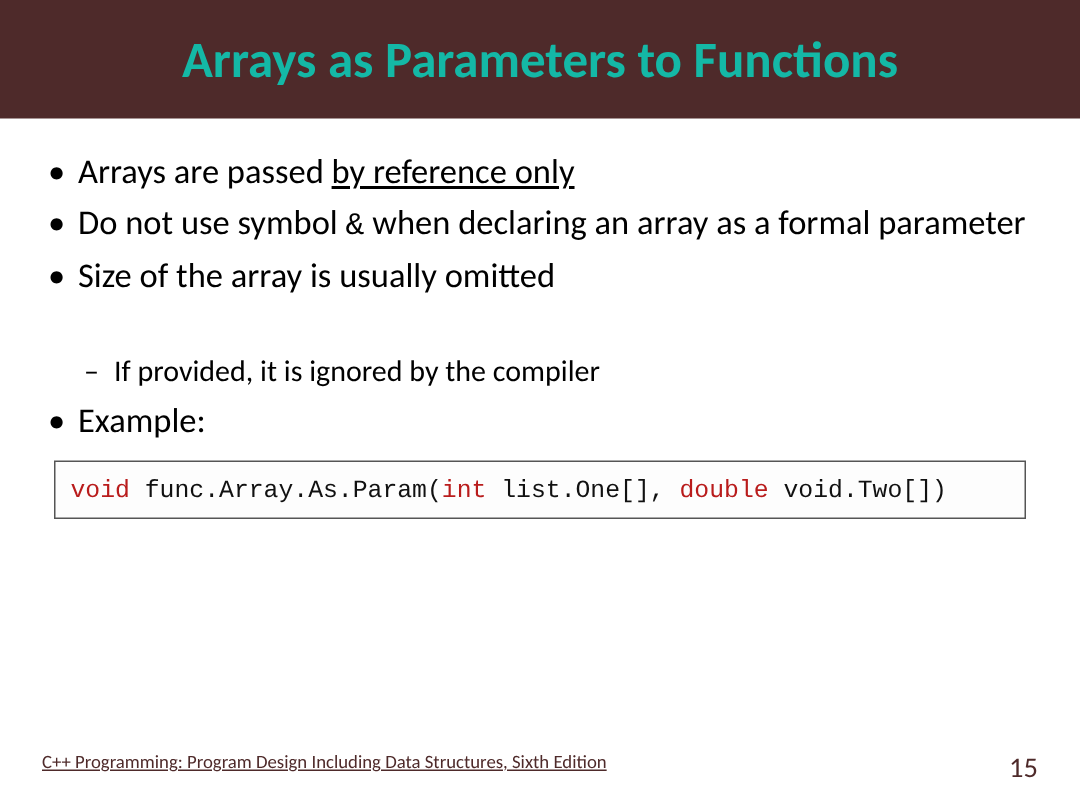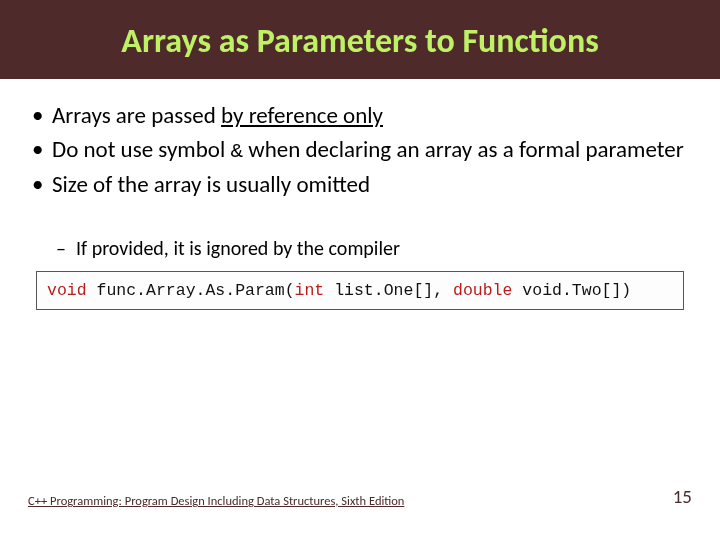--- a/index.html
+++ b/index.html
@@ -1,31 +1,31 @@
 <!DOCTYPE html>
 <html><head>
 <meta charset="utf-8">
 <style>
   * { margin: 0; padding: 0; box-sizing: border-box; }
   html, body { width: 720px; height: 540px; overflow: hidden; font-family: Calibri, 'Segoe UI', Arial, sans-serif; background: #fff; }
   .slide { width: 720px; height: 540px; position: relative; background: #fff; display: flex; flex-direction: column; }
   .title-bar { background: #4e2a2a; width: 100%; padding: 22px 20px 20px 20px; text-align: center; }
-  .title-bar h1 { color: #bef264; font-weight: 700; font-size: 34px; line-height: 1.1; }
+  .title-bar h1 { color: #14b8a6; font-weight: 700; font-size: 34px; line-height: 1.1; }
   .content { flex: 1; padding: 22px 28px 0 28px; color: #000; }
   .bullet-list { list-style: none; }
   .bullet-list > li { position: relative; padding-left: 24px; font-size: 23px; line-height: 1.28; margin-bottom: 4px; }
   .bullet-list > li::before { content: "•"; position: absolute; left: 4px; top: 0; font-size: 23px; }
   .underline { text-decoration: underline; }
   .amp { font-family: 'Courier New', monospace; font-size: 21px; }
   .sub-list { list-style: none; margin-top: 4px; }
   .sub-list > li { position: relative; padding-left: 24px; font-size: 20px; line-height: 1.3; margin-bottom: 6px; margin-top: 36px; }
   .sub-list > li::before { content: "–"; position: absolute; left: 4px; top: 0; font-size: 20px; }
   .code-block { margin: 10px 8px 0 8px; border: 1px solid #555; background: #fdfdfd; padding: 9px 10px; font-family: 'Courier New', monospace; font-size: 16.5px; color: #111; white-space: nowrap; overflow: hidden; }
   .code-block .kw { color: #b91c1c; }
-  .footer { position: absolute; bottom: 32px; left: 0; right: 0; padding: 0 28px; display: flex; justify-content: space-between; align-items: flex-end; }
+  .footer { position: absolute; bottom: 16px; left: 0; right: 0; padding: 0 28px; display: flex; justify-content: space-between; align-items: flex-start; }
   .footer-text { color: #4e2a2a; font-size: 12.5px; text-decoration: underline; }
   .footer-page { color: #4e2a2a; font-size: 19px; }
 </style>
 </head>
 <body>
 
 <div class="slide">
 
   <div class="title-bar">
     <h1>Arrays as Parameters to Functions</h1>
@@ -40,20 +40,23 @@
         <span>Do not use symbol </span><span class="amp">&amp;</span><span> when declaring an array as a formal parameter</span>
       </li>
       <li>
         <span>Size of the array is usually omitted</span>
         <ul class="sub-list">
           <li>
             <span>If provided, it is ignored by the compiler</span>
           </li>
         </ul>
       </li>
+      <li>
+        <span>Example:</span>
+      </li>
     </ul>
 
     <div class="code-block">
       <span class="kw">void</span><span> func.Array.As.Param(</span><span class="kw">int</span><span> list.One[], </span><span class="kw">double</span><span> void.Two[])</span>
     </div>
   </div>
 
   <div class="footer">
     <span class="footer-text">C++ Programming: Program Design Including Data Structures, Sixth Edition</span>
     <span class="footer-page">15</span>

